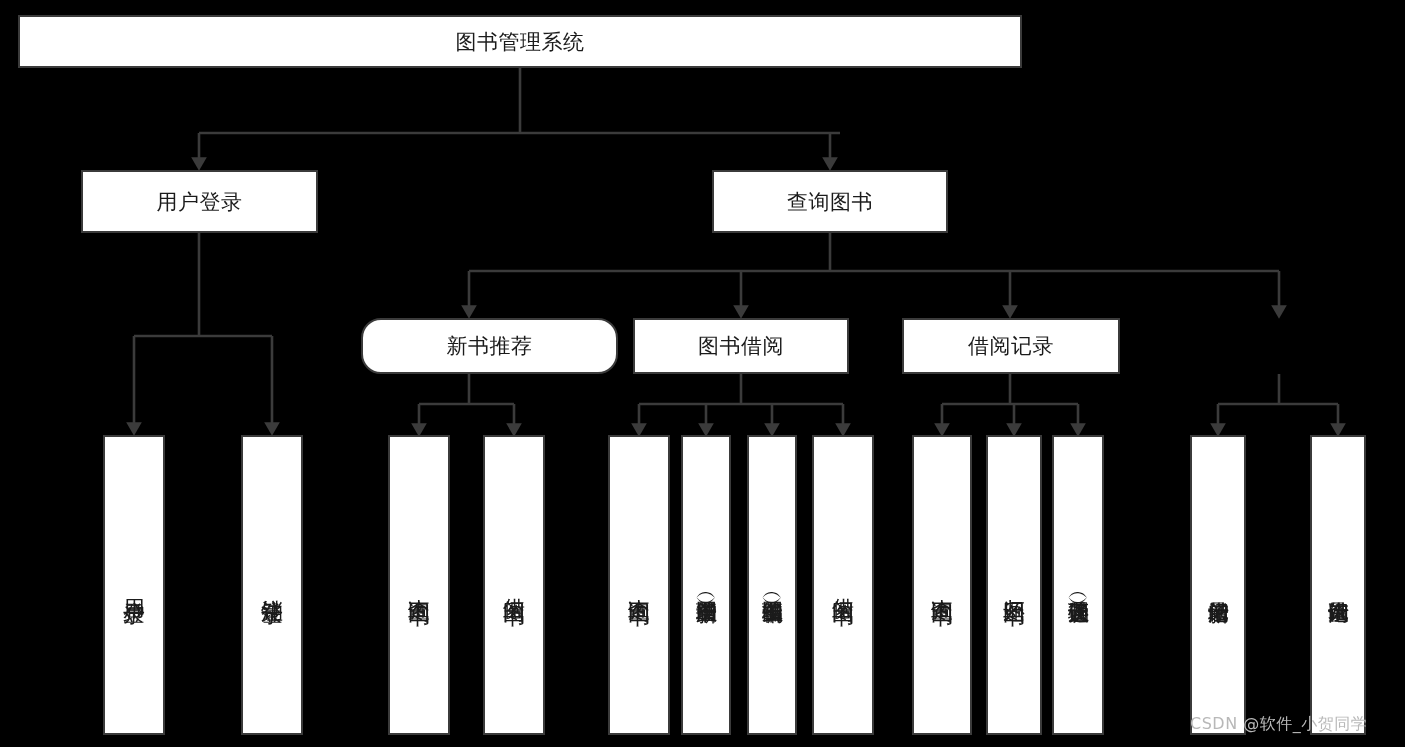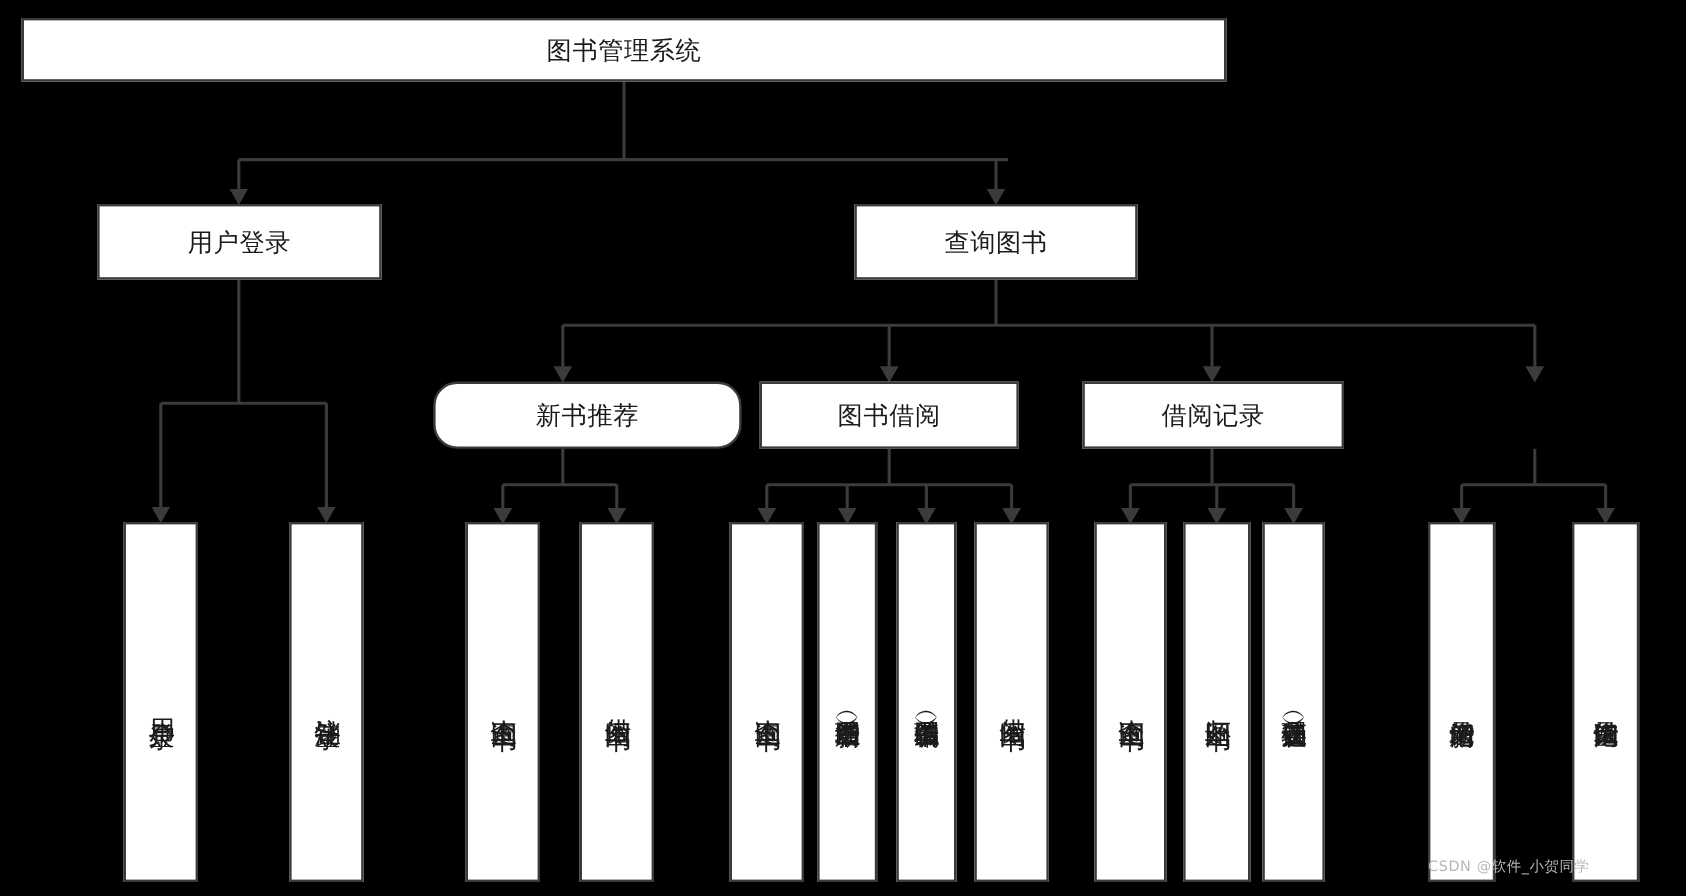--- a/index.html
+++ b/index.html
@@ -51,21 +51,21 @@
     text-align: center;
   }
   .node.vert .vlabel {
     writing-mode: vertical-rl;
     text-orientation: upright;
     white-space: normal;
     max-height: 100%;
   }
   .watermark {
     position: absolute;
-    font-size: 12px;
+    font-size: 16px;
     color: #b8b8b8;
     white-space: nowrap;
     letter-spacing: 0.5px;
   }
 </style>
 </head>
 <body>
 
 <div id="canvas">
 

